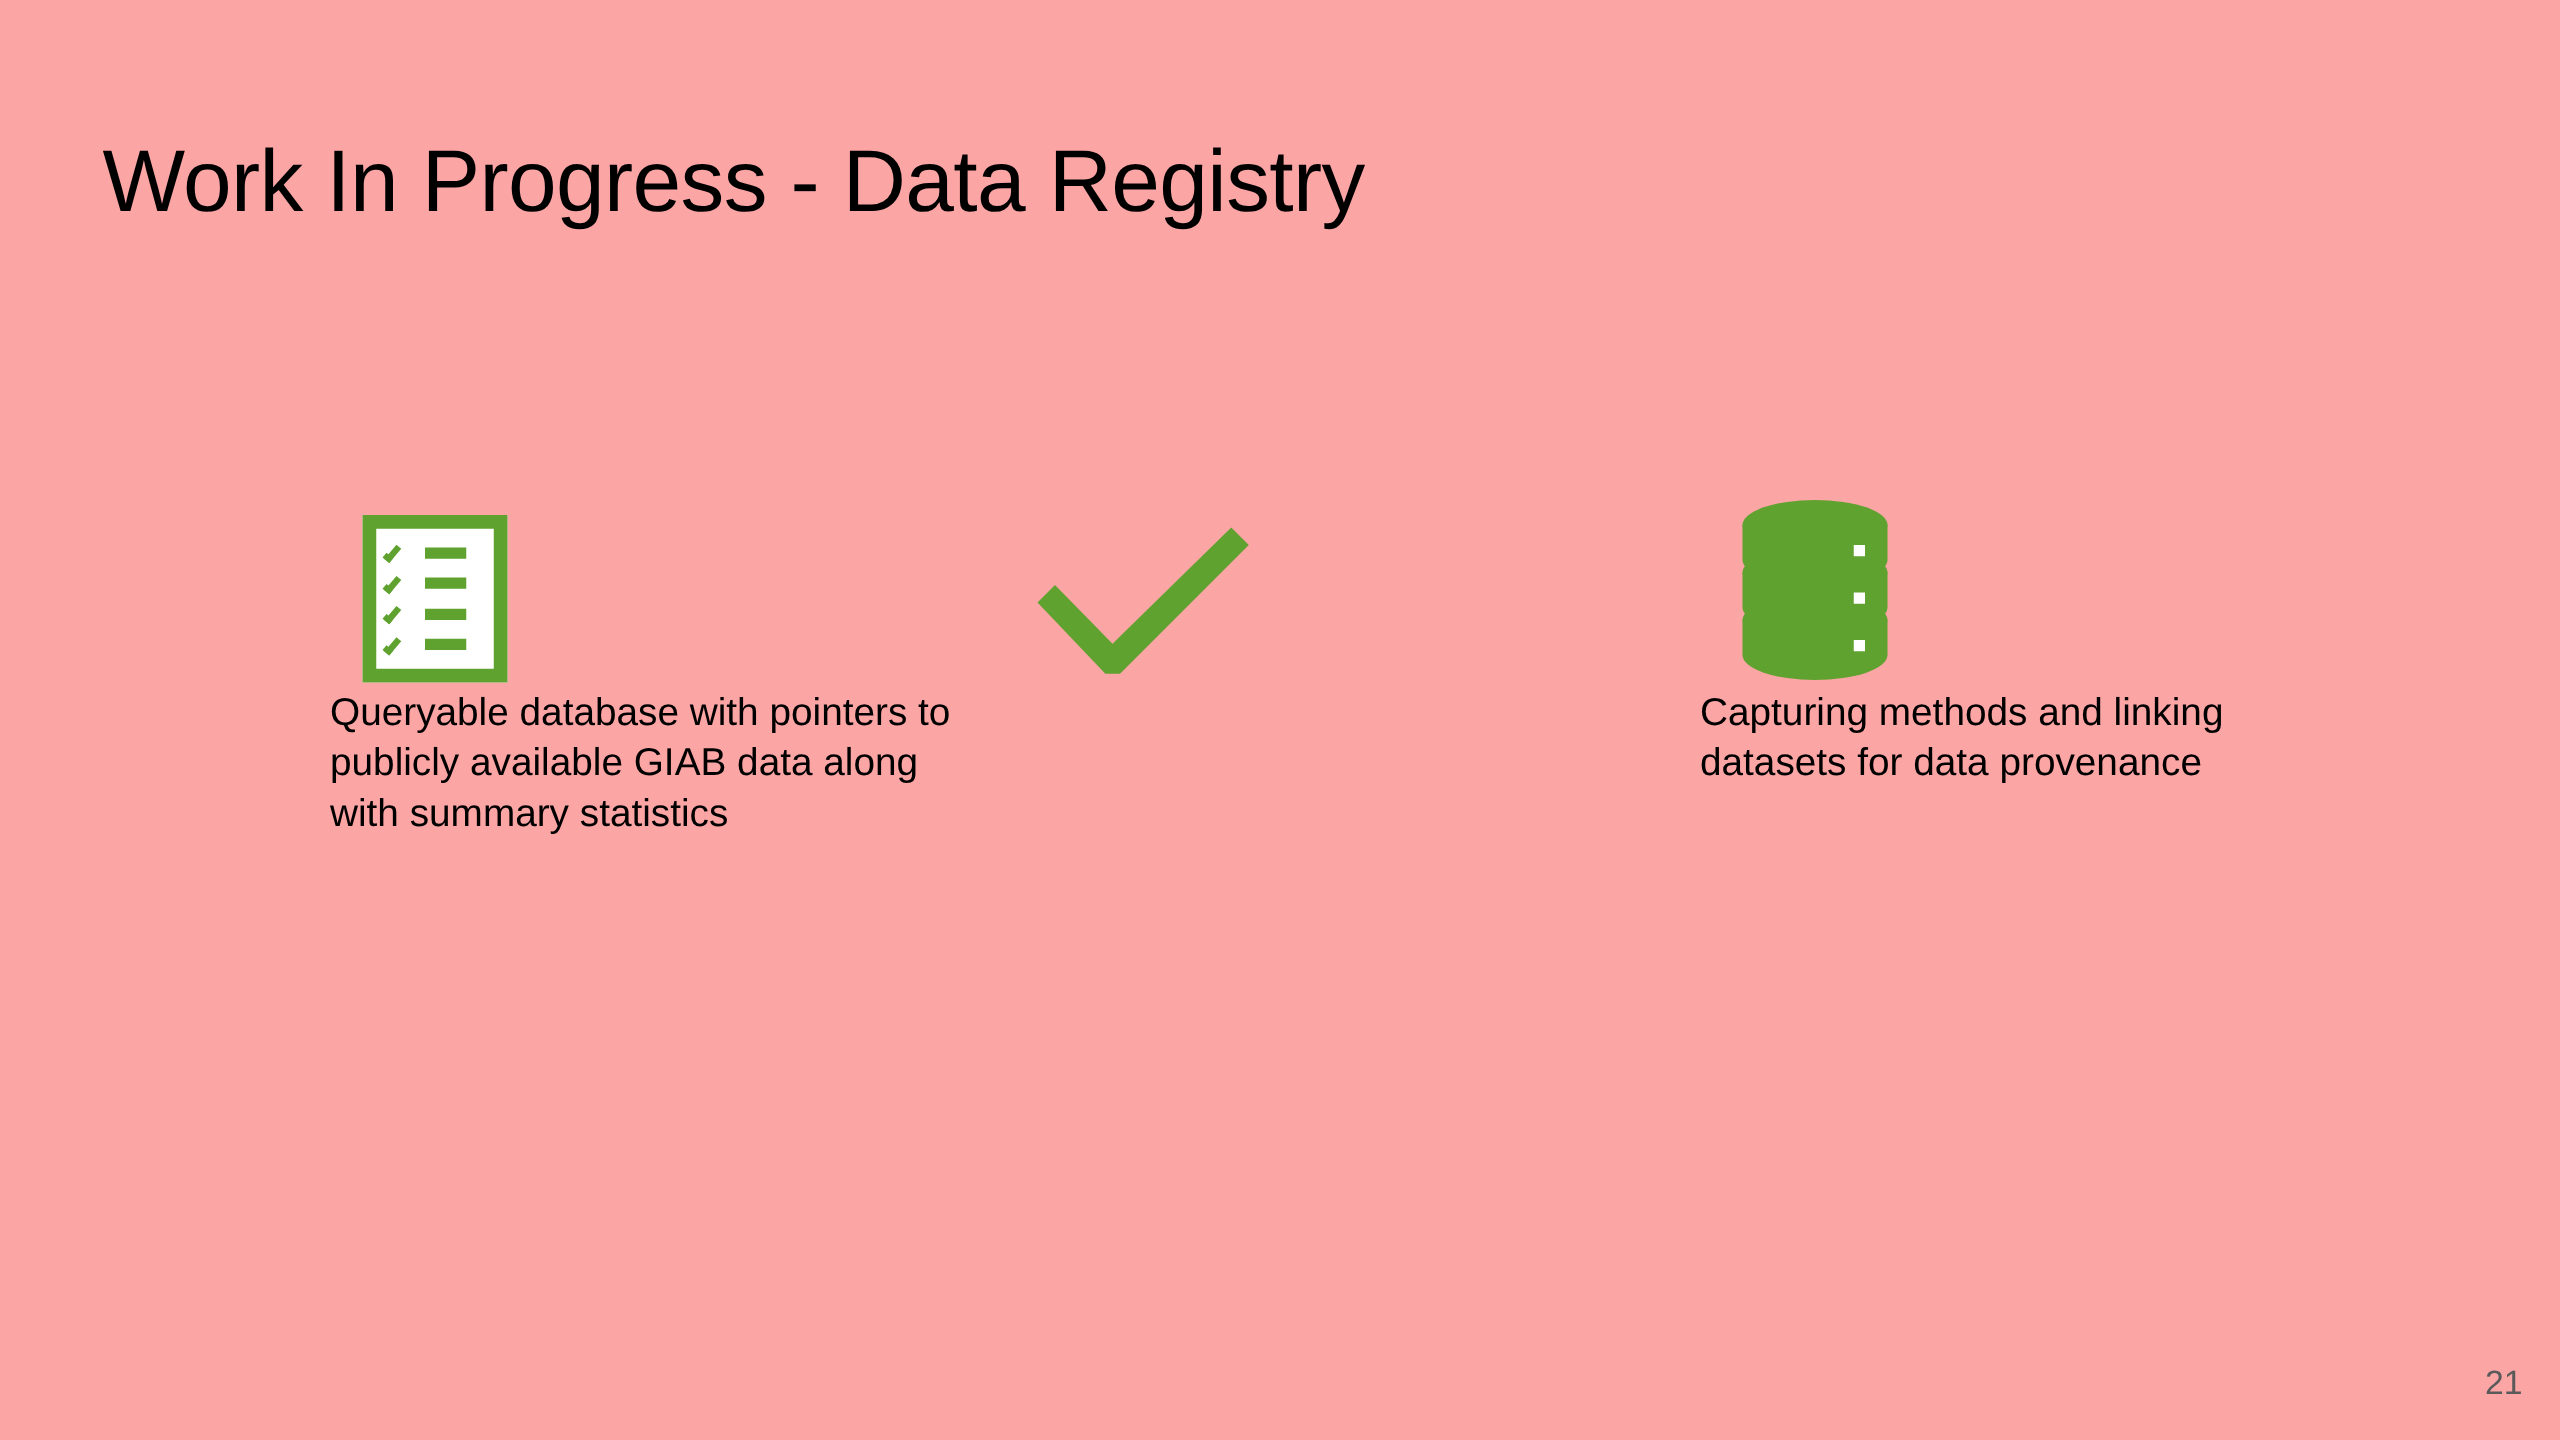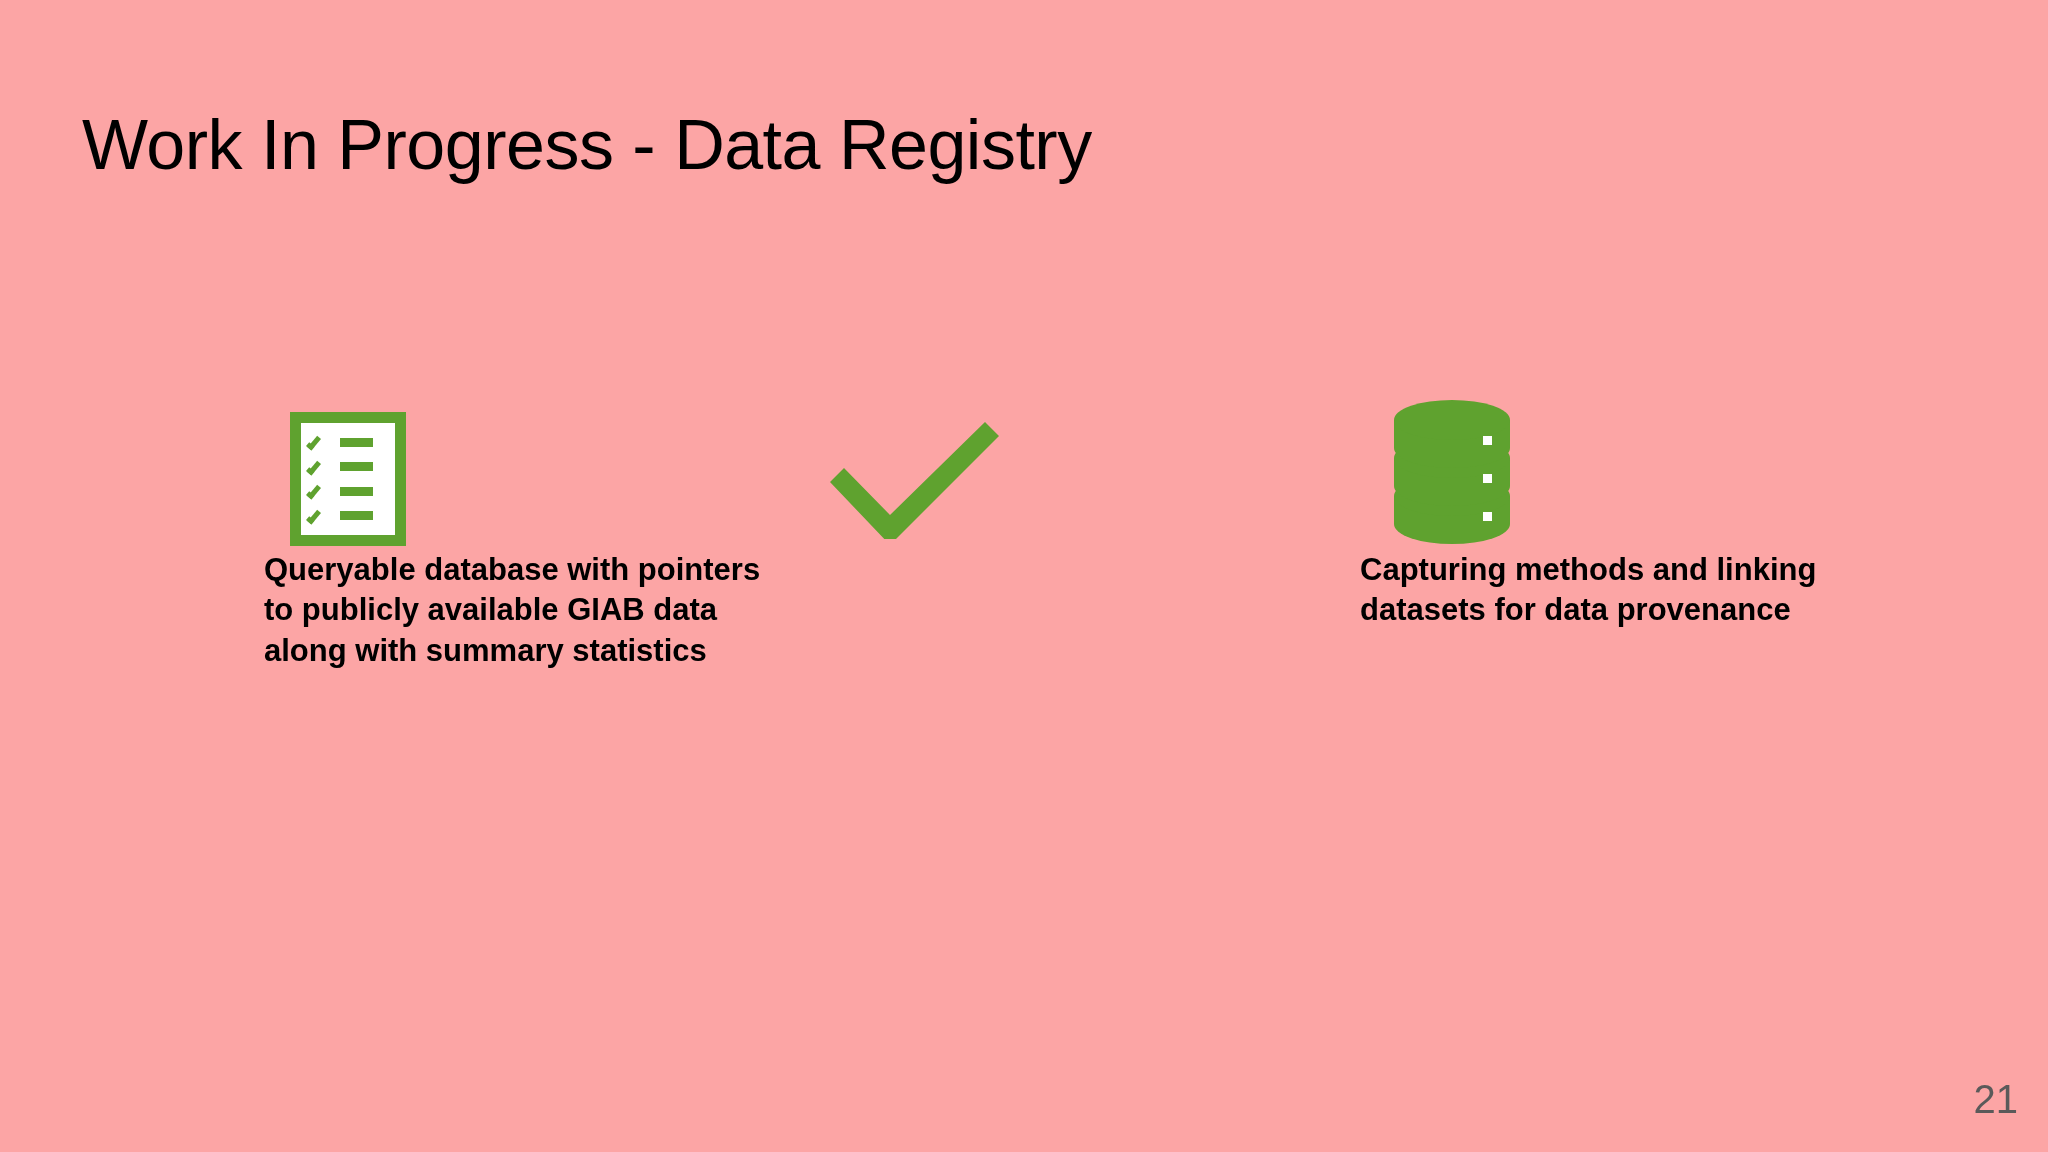--- a/index.html
+++ b/index.html
@@ -122,21 +122,21 @@
     position: absolute;
     left: 30px;
     top: 0px;
     width: 125px;
     height: 150px;
   }
 
   
   .col-heading {
     font-size: 31px;
-    font-weight: 700;
+    font-weight: 400;
     line-height: 1.30;
     color: #000000;
     margin: 0;
   }
   .col-heading.wide { width: 500px; }
 
   .type-list {
     list-style: none;
     margin: 4px 0 0 0;
     padding: 0 0 0 13px;
@@ -147,21 +147,21 @@
     line-height: 1.26;
     color: #000000;
     padding: 4px 0;
   }
 
   
   .page-number {
     position: absolute;
     right: 30px;
     bottom: 30px;
-    font-size: 40px;
+    font-size: 27px;
     font-weight: 400;
     color: #5a5a5a;
     text-align: right;
   }
 </style>
 </head>
 <body>
 
 <div class="slide">
 

